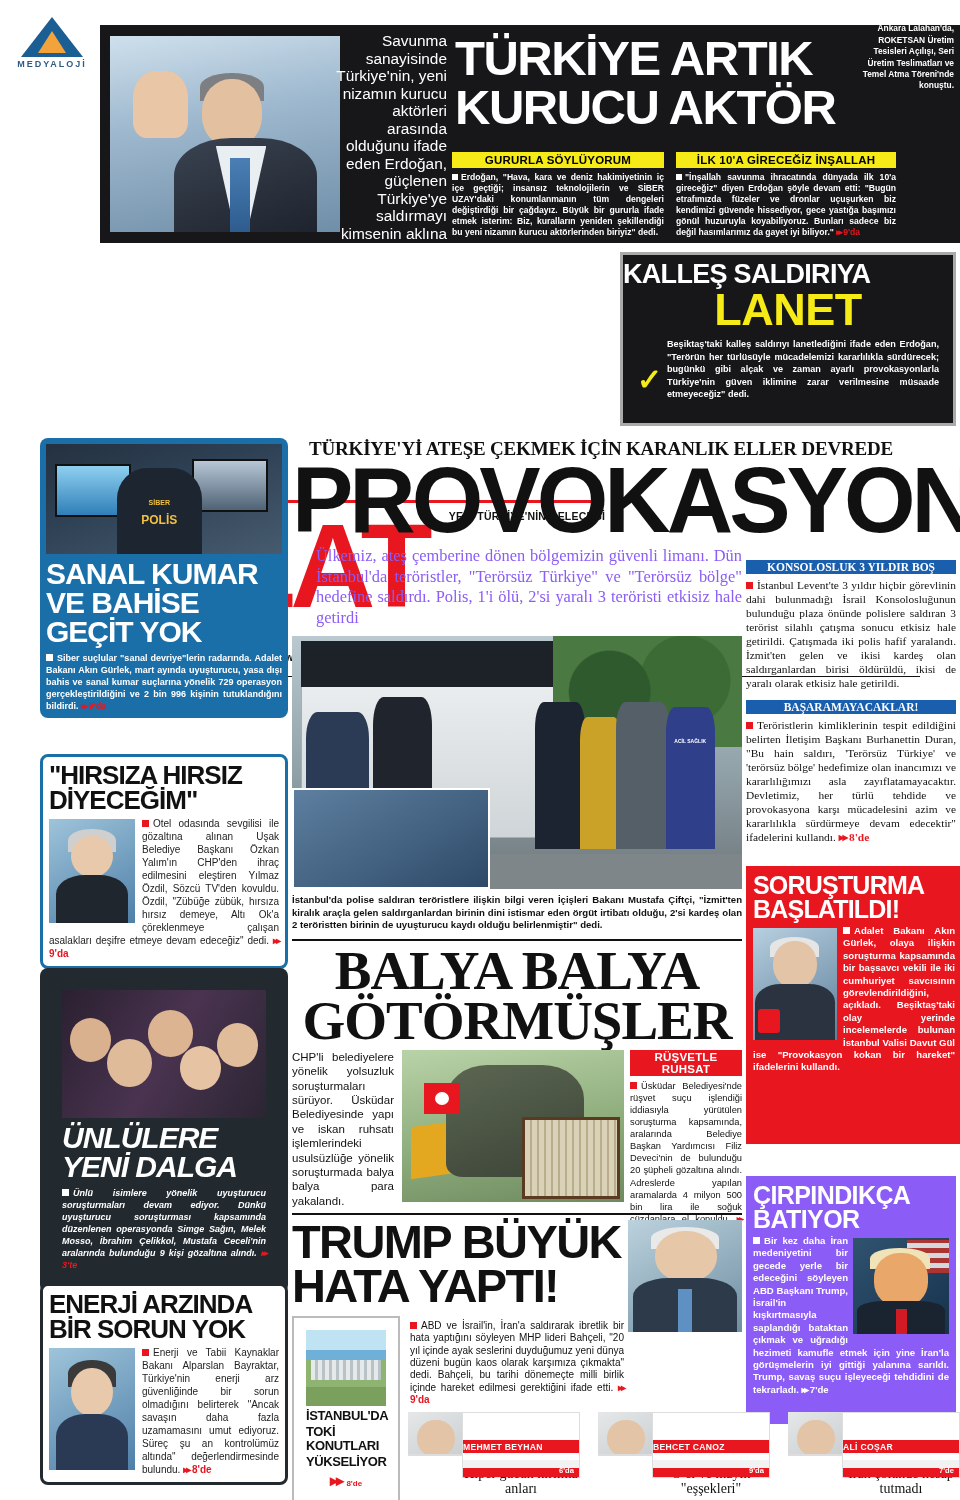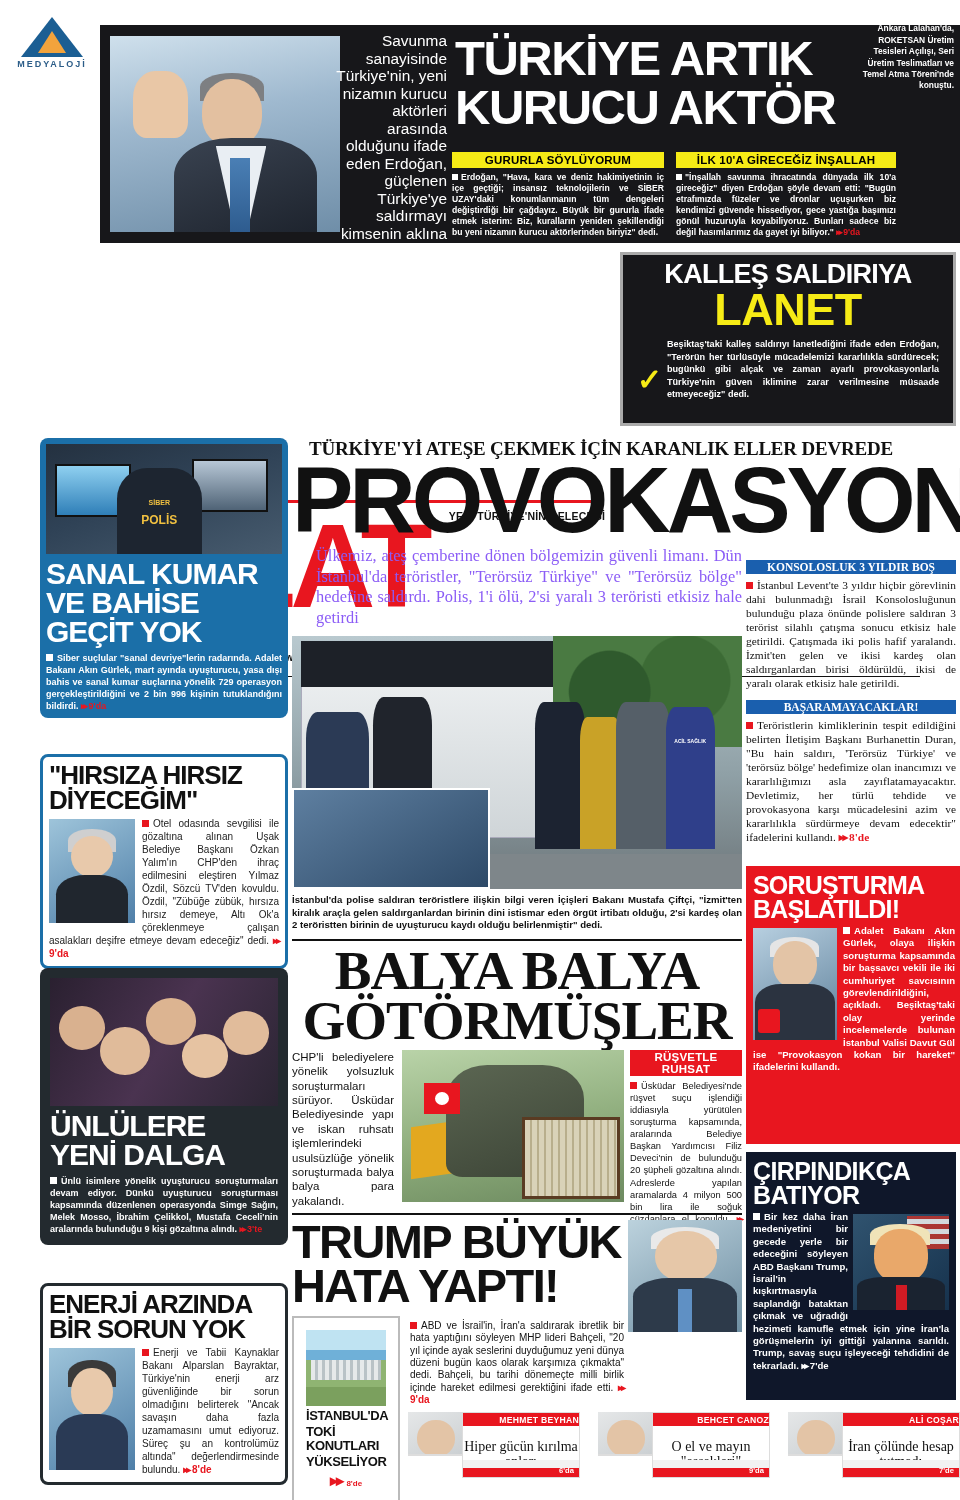--- a/index.html
+++ b/index.html
@@ -138,21 +138,21 @@
   .mf-kktc{}
   .mast-rule { position:absolute; left:40px; top:428px; width:880px; height:1px; background:#111; }
 
   
   .kalles {
     position:absolute; left:620px; top:252px; width:336px; height:174px;
     background:#17171a; border:3px solid #aaa;
   }
   .kalles .k1 {
     color:#fff; font-weight:900; font-size:27px; line-height:27px;
-    text-align:center; margin-top:6px; letter-spacing:-.7px;
+    text-align:left; margin-top:6px; letter-spacing:-.7px;
   }
   .kalles .k2 {
     color:#f6eb16; font-weight:900; font-size:45px; line-height:44px;
     text-align:center; letter-spacing:-.5px;
   }
   .kalles .kbody {
     color:#fff; font-size:9.1px; line-height:12.6px; font-weight:bold;
     margin:6px 14px 0 44px; text-align:justify;
   }
   .kcheck {
@@ -162,21 +162,21 @@
 
   
   .leftcol { position:absolute; left:40px; top:438px; width:248px; height:1020px; }
   .centercol { position:absolute; left:292px; top:438px; width:450px; }
   .rightcol { position:absolute; left:746px; top:560px; width:210px; }
 
   
   .lbox { position:absolute; left:0; width:248px; border-radius:8px; overflow:hidden; }
   .lbox-blue { background:#1b6fa8; padding:6px; }
   .lbox-white { background:#fff; border:3px solid #1b6fa8; padding:6px; }
-  .lbox-dark { background:#232a2f; padding:10px; }
+  .lbox-dark { background:#232a2f; padding:22px;font-style:italic; }
   .lbox-darkw { background:#fff; border:3px solid #232a2f; padding:6px; }
 
   .thumb { width:100%; height:110px; background:#667; position:relative; overflow:hidden; }
   .cyber {
     background:linear-gradient(160deg,#243140 0%,#2f4256 45%,#475b6e 100%);
   }
   .cyber .mon1{position:absolute;left:4%;top:18%;width:32%;height:48%;background:linear-gradient(#8fd0f0,#2f7fb8);border:2px solid #111;}
   .cyber .mon2{position:absolute;left:62%;top:14%;width:32%;height:48%;background:linear-gradient(#b7c7d6,#4f6376);border:2px solid #111;}
   .cyber .cop{position:absolute;left:30%;top:22%;width:36%;height:78%;background:#1d2530;border-radius:36% 36% 0 0;}
   .cyber .cop:after{content:"POLİS";position:absolute;left:0;right:0;top:52%;text-align:center;color:#f0c040;font-size:12px;font-weight:900;}
@@ -311,21 +311,21 @@
   .redbox .rb { color:#fff; font-size:9.6px; line-height:12.4px; font-weight:bold; text-align:justify; margin-top:4px; }
   .gurlek {
     width:84px; height:112px; float:left; margin:3px 6px 2px 0; overflow:hidden;
     background:linear-gradient(150deg,#b7cfe0,#5d7f99); position:relative;
   }
   .gurlek .gh{position:absolute;left:24%;top:12%;width:52%;height:42%;background:#e3c4a6;border-radius:48%;}
   .gurlek .ghr{position:absolute;left:20%;top:8%;width:58%;height:18%;background:#e5e5e5;border-radius:50% 50% 0 0;}
   .gurlek .gb{position:absolute;left:2%;top:50%;width:96%;height:50%;background:#2b3340;border-radius:32% 32% 0 0;}
   .gurlek .mic{position:absolute;left:6%;top:72%;width:26%;height:22%;background:#e8161f;border-radius:3px;}
 
-  .cyanbox { background:#0f172a; padding:7px; }
+  .cyanbox { background:#8b5cf6; padding:7px;margin-top:24px; }
   .cyanbox h3 { color:#fff; font-weight:900; font-size:25px; line-height:24px; letter-spacing:-.6px;}
   .cyanbox .cb { color:#fff; font-size:9.6px; line-height:12.4px; font-weight:bold; text-align:justify; margin-top:4px;}
   .trumpimg {
     width:96px; height:96px; float:right; margin:3px 0 3px 5px; overflow:hidden;
     background:linear-gradient(140deg,#30536f,#16324d); position:relative;
   }
   .trumpimg .th{position:absolute;left:22%;top:16%;width:56%;height:56%;background:#e9a86a;border-radius:46%;}
   .trumpimg .thr{position:absolute;left:18%;top:10%;width:62%;height:22%;background:#f0e3b8;border-radius:50% 50% 0 0;}
   .trumpimg .tb{position:absolute;left:4%;top:66%;width:92%;height:34%;background:#1a2330;border-radius:30% 30% 0 0;}
   .trumpimg .tt{position:absolute;left:45%;top:74%;width:11%;height:26%;background:#d01b24;}
@@ -339,21 +339,21 @@
     background:linear-gradient(150deg,#e5e7e8,#c3c8cb);
   }
   .colcard .face .fh{position:absolute;left:16%;top:12%;width:68%;height:56%;background:#e3c4a6;border-radius:48%;}
   .colcard .face .fb{position:absolute;left:0;top:64%;width:100%;height:36%;background:#fff;border-top:2px solid #ddd;}
   .colcard .panel {
     position:absolute; left:54px; top:0; width:118px; height:66px;
     background:#fff; border:1px solid #ddd;
   }
   .colcard .cname {
     background:#e8161f; color:#fff; font-size:8.6px; font-weight:bold;
-    text-align:right; padding:1.5px 0; letter-spacing:.3px;
+    text-align:left; padding:1.5px 0; letter-spacing:.3px;margin-top:27px;
   }
   .colcard .ctitle {
     font-family:"Liberation Serif", serif;
     font-size:14px; line-height:15px; color:#111; text-align:center; margin-top:13px;
   }
   .colcard .cpage {
     position:absolute; right:5px; bottom:2px; font-size:7.6px; font-weight:900; color:#e8161f;
   }
   .colcard .cbar { position:absolute;left:0;bottom:0;width:100%;height:9px;background:#e8161f;}
   .colcard .cbar2 { position:absolute;left:0;bottom:9px;width:100%;height:8px;background:#f2f2f2;}

